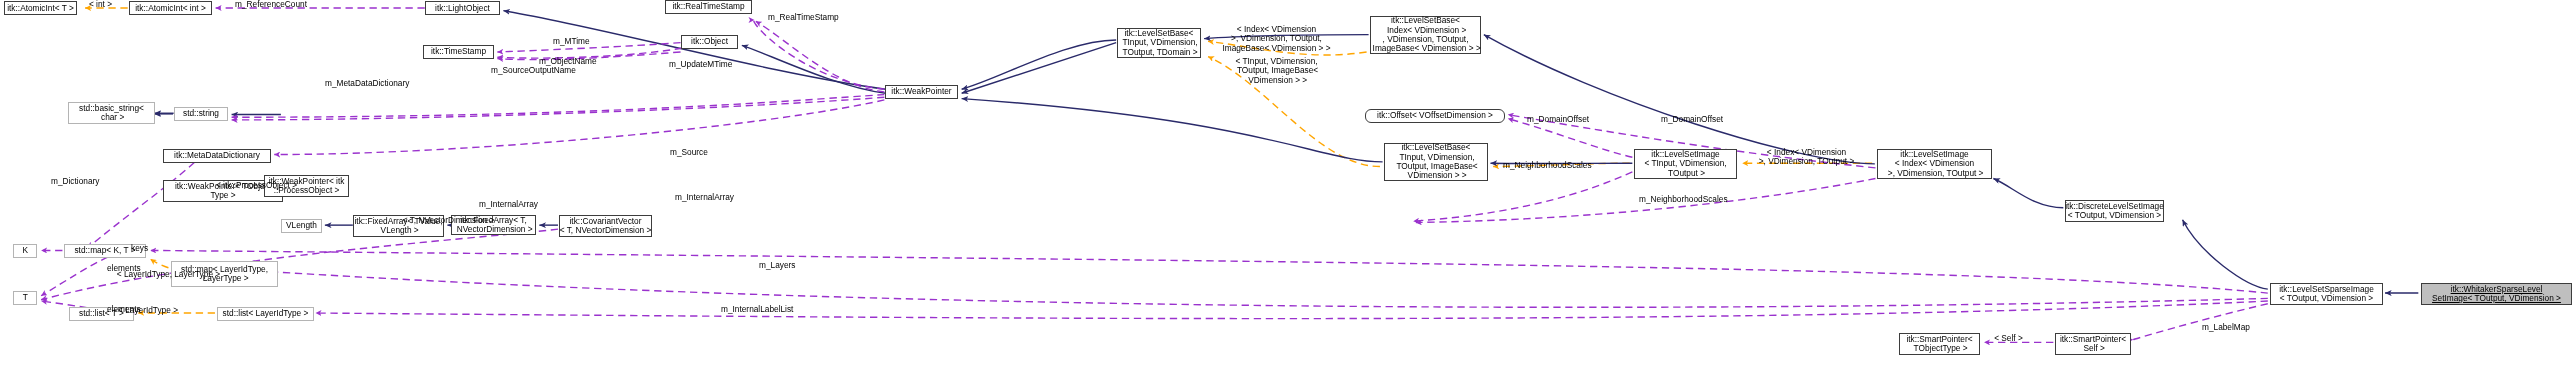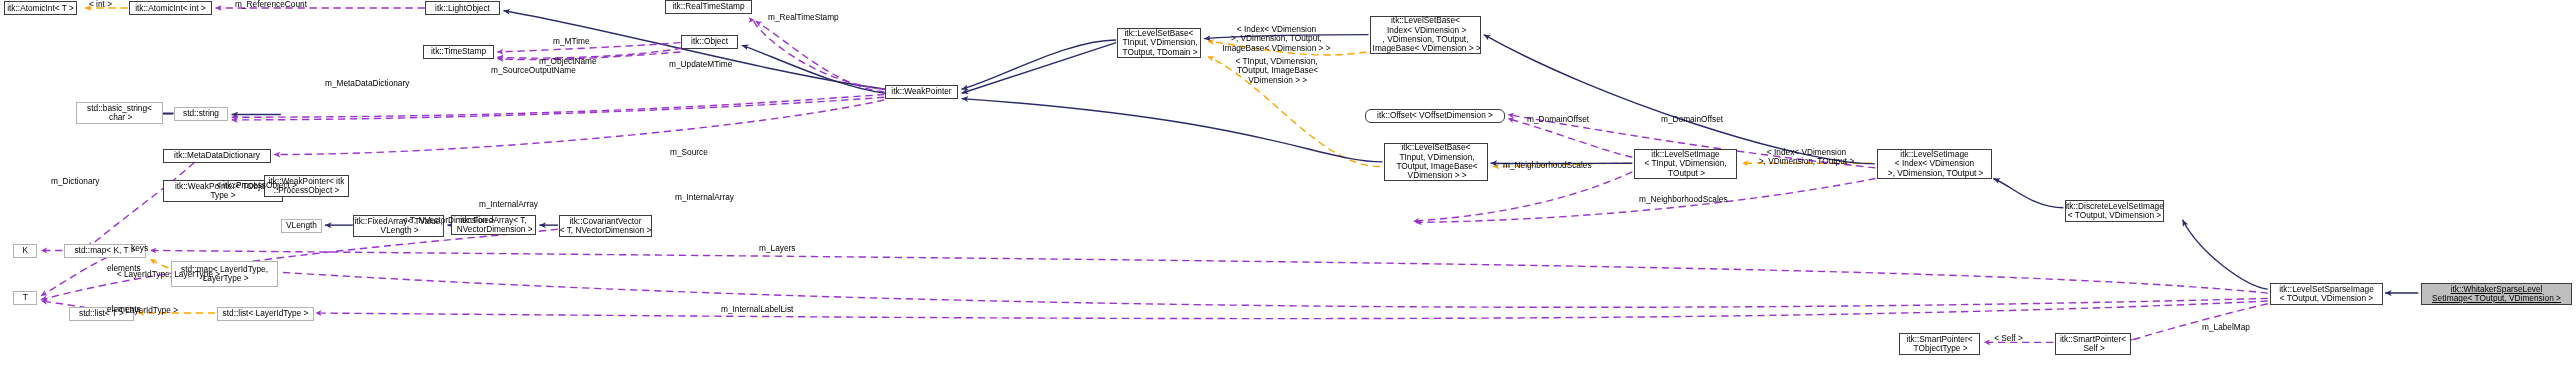--- a/index.html
+++ b/index.html
@@ -156,21 +156,21 @@
   </svg>
 
   <div class="node strong" style="left:4px;top:1.3px;width:73px;height:14px;">itk::AtomicInt&lt; T &gt;</div>
   <div class="edge-label" style="left:86px;top:0px;width:29px;">&lt; int &gt;</div>
   <div class="node strong" style="left:129px;top:1.3px;width:83px;height:14px;">itk::AtomicInt&lt; int &gt;</div>
   <div class="node strong" style="left:425px;top:1.3px;width:75px;height:14px;">itk::LightObject</div>
   <div class="node strong" style="left:665px;top:0;width:87px;height:14px;">itk::RealTimeStamp</div>
   <div class="node strong" style="left:423px;top:45px;width:71px;height:14px;">itk::TimeStamp</div>
   <div class="node strong" style="left:681px;top:35px;width:57px;height:14px;">itk::Object</div>
   <div class="node strong" style="left:885px;top:85px;width:73px;height:14px;">itk::WeakPointer</div>
-  <div class="node light" style="left:76px;top:102px;width:87px;height:22px;">std::basic_string&lt;
+  <div class="node light" style="left:68px;top:102px;width:87px;height:22px;">std::basic_string&lt;
  char &gt;</div>
   <div class="node light" style="left:174px;top:107px;width:54px;height:14px;">std::string</div>
   <div class="node strong" style="left:163px;top:149px;width:108px;height:14px;">itk::MetaDataDictionary</div>
   <div class="node strong" style="left:163px;top:180px;width:120px;height:22px;">itk::WeakPointer&lt; TObject
 Type &gt;</div>
   <div class="edge-label" style="left:213px;top:181px;width:87px;">&lt; itk::ProcessObject &gt;</div>
   <div class="node strong" style="left:264px;top:175px;width:85px;height:22px;">itk::WeakPointer&lt; itk
 ::ProcessObject &gt;</div>
   <div class="node light" style="left:281px;top:219px;width:41px;height:14px;">VLength</div>
   <div class="node strong" style="left:353px;top:215px;width:91px;height:22px;">itk::FixedArray&lt; TValue,
@@ -234,21 +234,21 @@
   <div class="edge-label" style="left:768px;top:13.3px;">m_RealTimeStamp</div>
   <div class="edge-label" style="left:325px;top:79px;">m_MetaDataDictionary</div>
   <div class="edge-label" style="left:491px;top:66px;">m_SourceOutputName</div>
   <div class="edge-label" style="left:670px;top:100px;margin-top:48px;">m_Source</div>
   <div class="edge-label" style="left:51px;top:177px;">m_Dictionary</div>
   <div class="edge-label" style="left:675px;top:193px;">m_InternalArray</div>
   <div class="edge-label" style="left:479px;top:200px;">m_InternalArray</div>
   <div class="edge-label" style="left:115px;top:244px;margin-left:16px;">keys</div>
   <div class="edge-label" style="left:107px;top:264px;">elements</div>
   <div class="edge-label" style="left:107px;top:305px;">elements</div>
-  <div class="edge-label" style="left:759px;top:244px;">m_Layers</div>
+  <div class="edge-label" style="left:759px;top:261px;">m_Layers</div>
   <div class="edge-label" style="left:721px;top:305px;">m_InternalLabelList</div>
   <div class="edge-label" style="left:1527px;top:115px;">m_DomainOffset</div>
   <div class="edge-label" style="left:1661px;top:115px;">m_DomainOffset</div>
   <div class="edge-label" style="left:1503px;top:161px;">m_NeighborhoodScales</div>
   <div class="edge-label" style="left:1639px;top:195px;">m_NeighborhoodScales</div>
   <div class="edge-label" style="left:2202px;top:323px;">m_LabelMap</div>
 
 </div>
 
 

